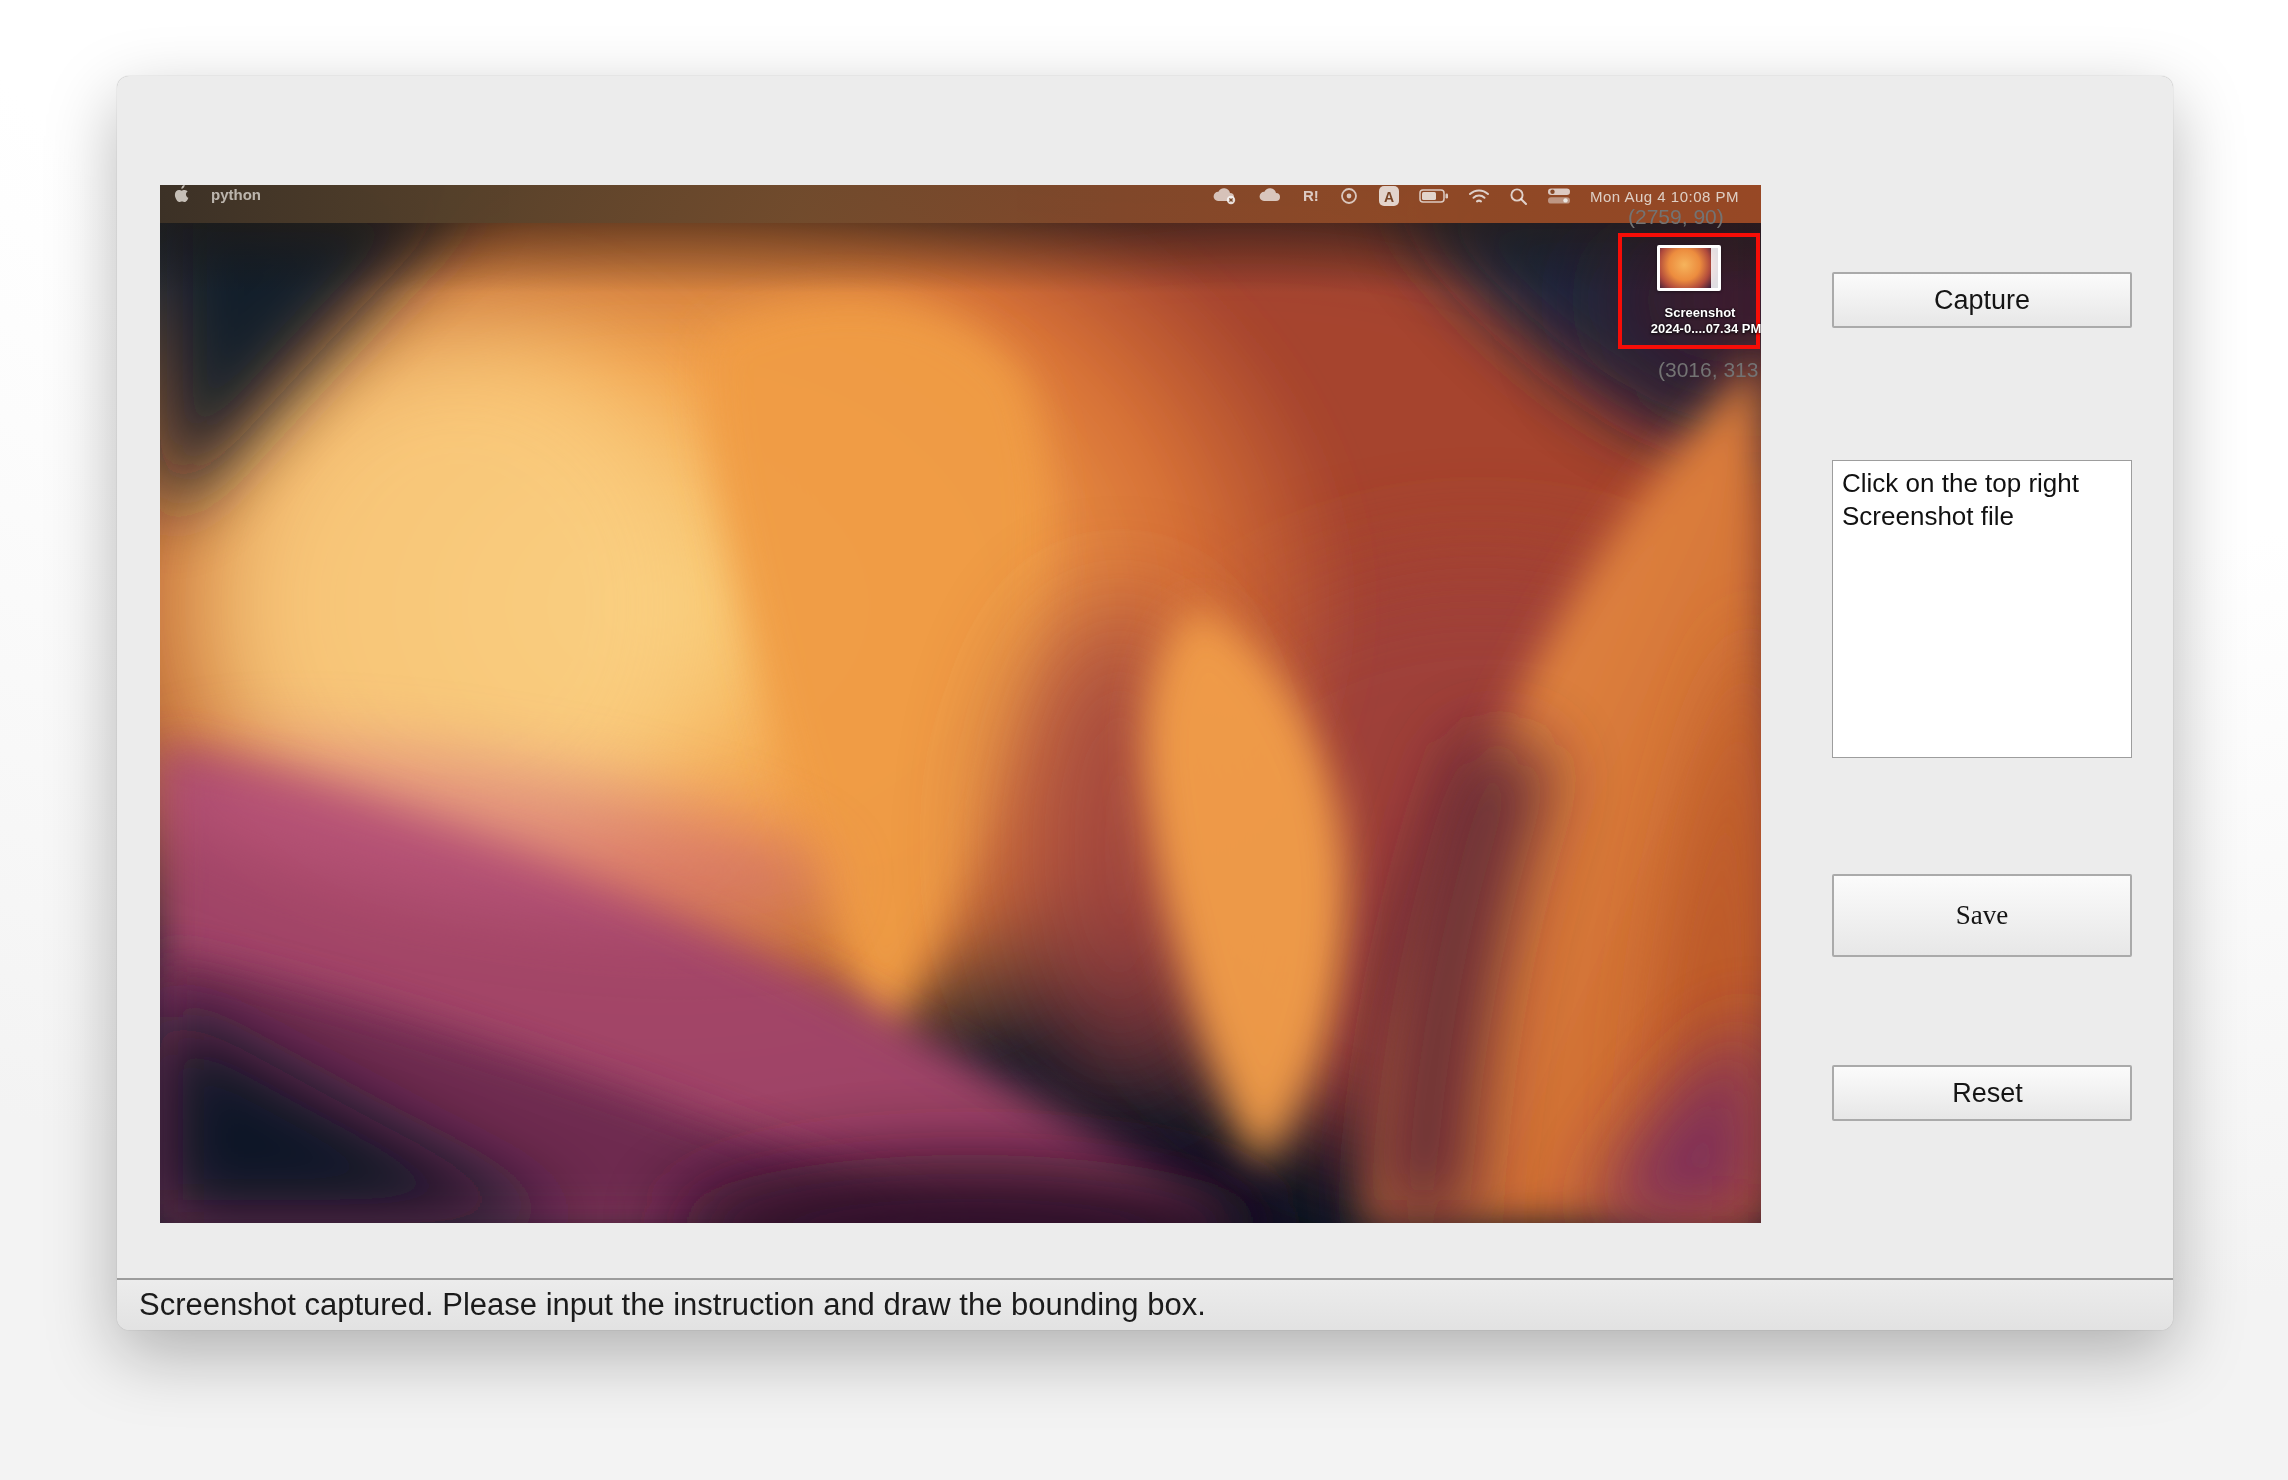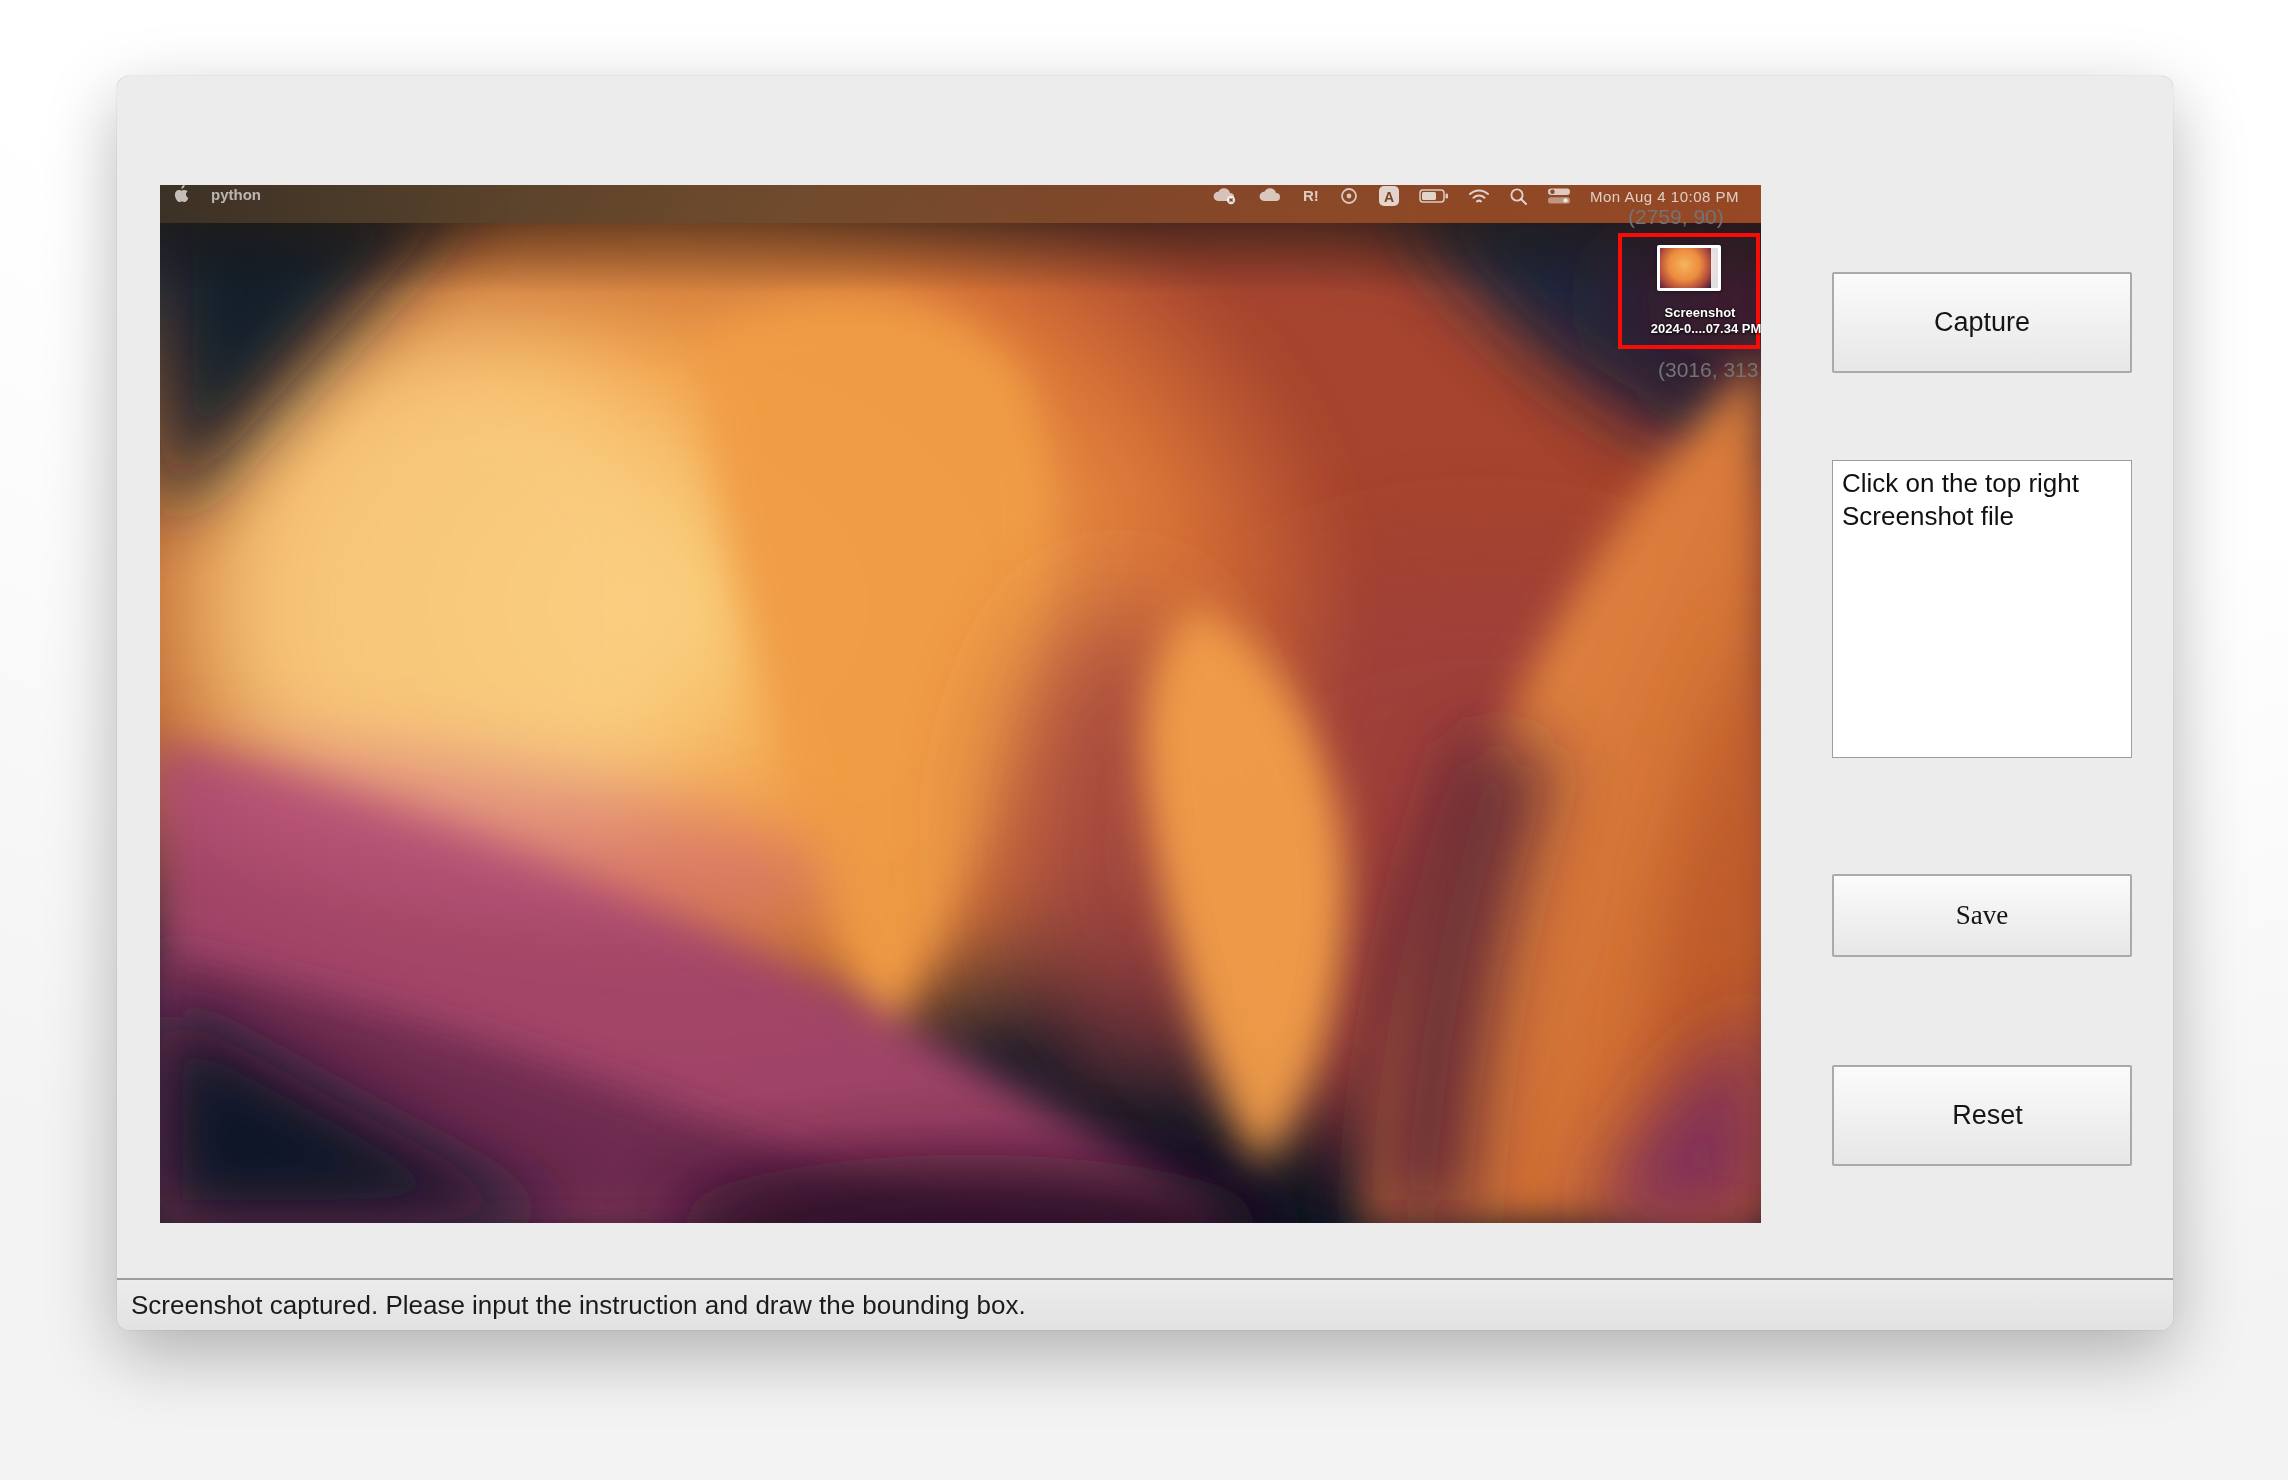--- a/index.html
+++ b/index.html
@@ -81,43 +81,43 @@
     position:absolute; left:1458px; width:164px; text-align:center;
     color:#fff; font-size:13px; line-height:15px;
     text-shadow:0 1px 3px rgba(0,0,0,.9), 0 0 2px rgba(0,0,0,.6);
     white-space:nowrap;
   }
   .file-label.l1{ top:120px; font-weight:bold; }
   .file-label.l2{ top:136px; font-weight:bold;padding-left:12px; }
 
   
   .btn{
-    position:absolute; left:1715px; width:300px; height:101px;
+    position:absolute; left:1715px; width:300px; height:56px;
     background:linear-gradient(#fbfbfb,#e7e7e7);
     border:2px solid #aaaaaa; border-radius:2px;
     font-size:27px; color:#151515; font-family:"Liberation Sans", sans-serif;
     display:flex; align-items:center; justify-content:center; cursor:pointer;
   }
   .btn-capture{ top:196px; }
   .btn-save{ top:798px; height:83px;font-family:Liberation Serif, serif; }
   .btn-reset{ top:989px;padding-left:11px; }
   .instruction{
     position:absolute; left:1715px; top:384px; width:300px; height:298px;
     background:#ffffff; border:1px solid #9d9d9d; resize:none;
     font-size:26px; line-height:1.27; padding:6px 9px;
     font-family:"Liberation Sans", sans-serif; color:#111; outline:none;
   }
 
   
   .statusbar{
     position:absolute; left:0; right:0; bottom:0; height:52px;
     background:linear-gradient(#ececec,#e2e2e2);
     border-top:2px solid #9c9c9c;
-    display:flex; align-items:center; padding-left:14px;
-    font-size:26px; color:#1b1b1b;
+    display:flex; align-items:center; padding-left:22px;
+    font-size:31px; color:#1b1b1b;
   }
 </style>
 </head>
 <body>
 
 <div class="app-window">
 
 
   <div class="screenshot">
 

